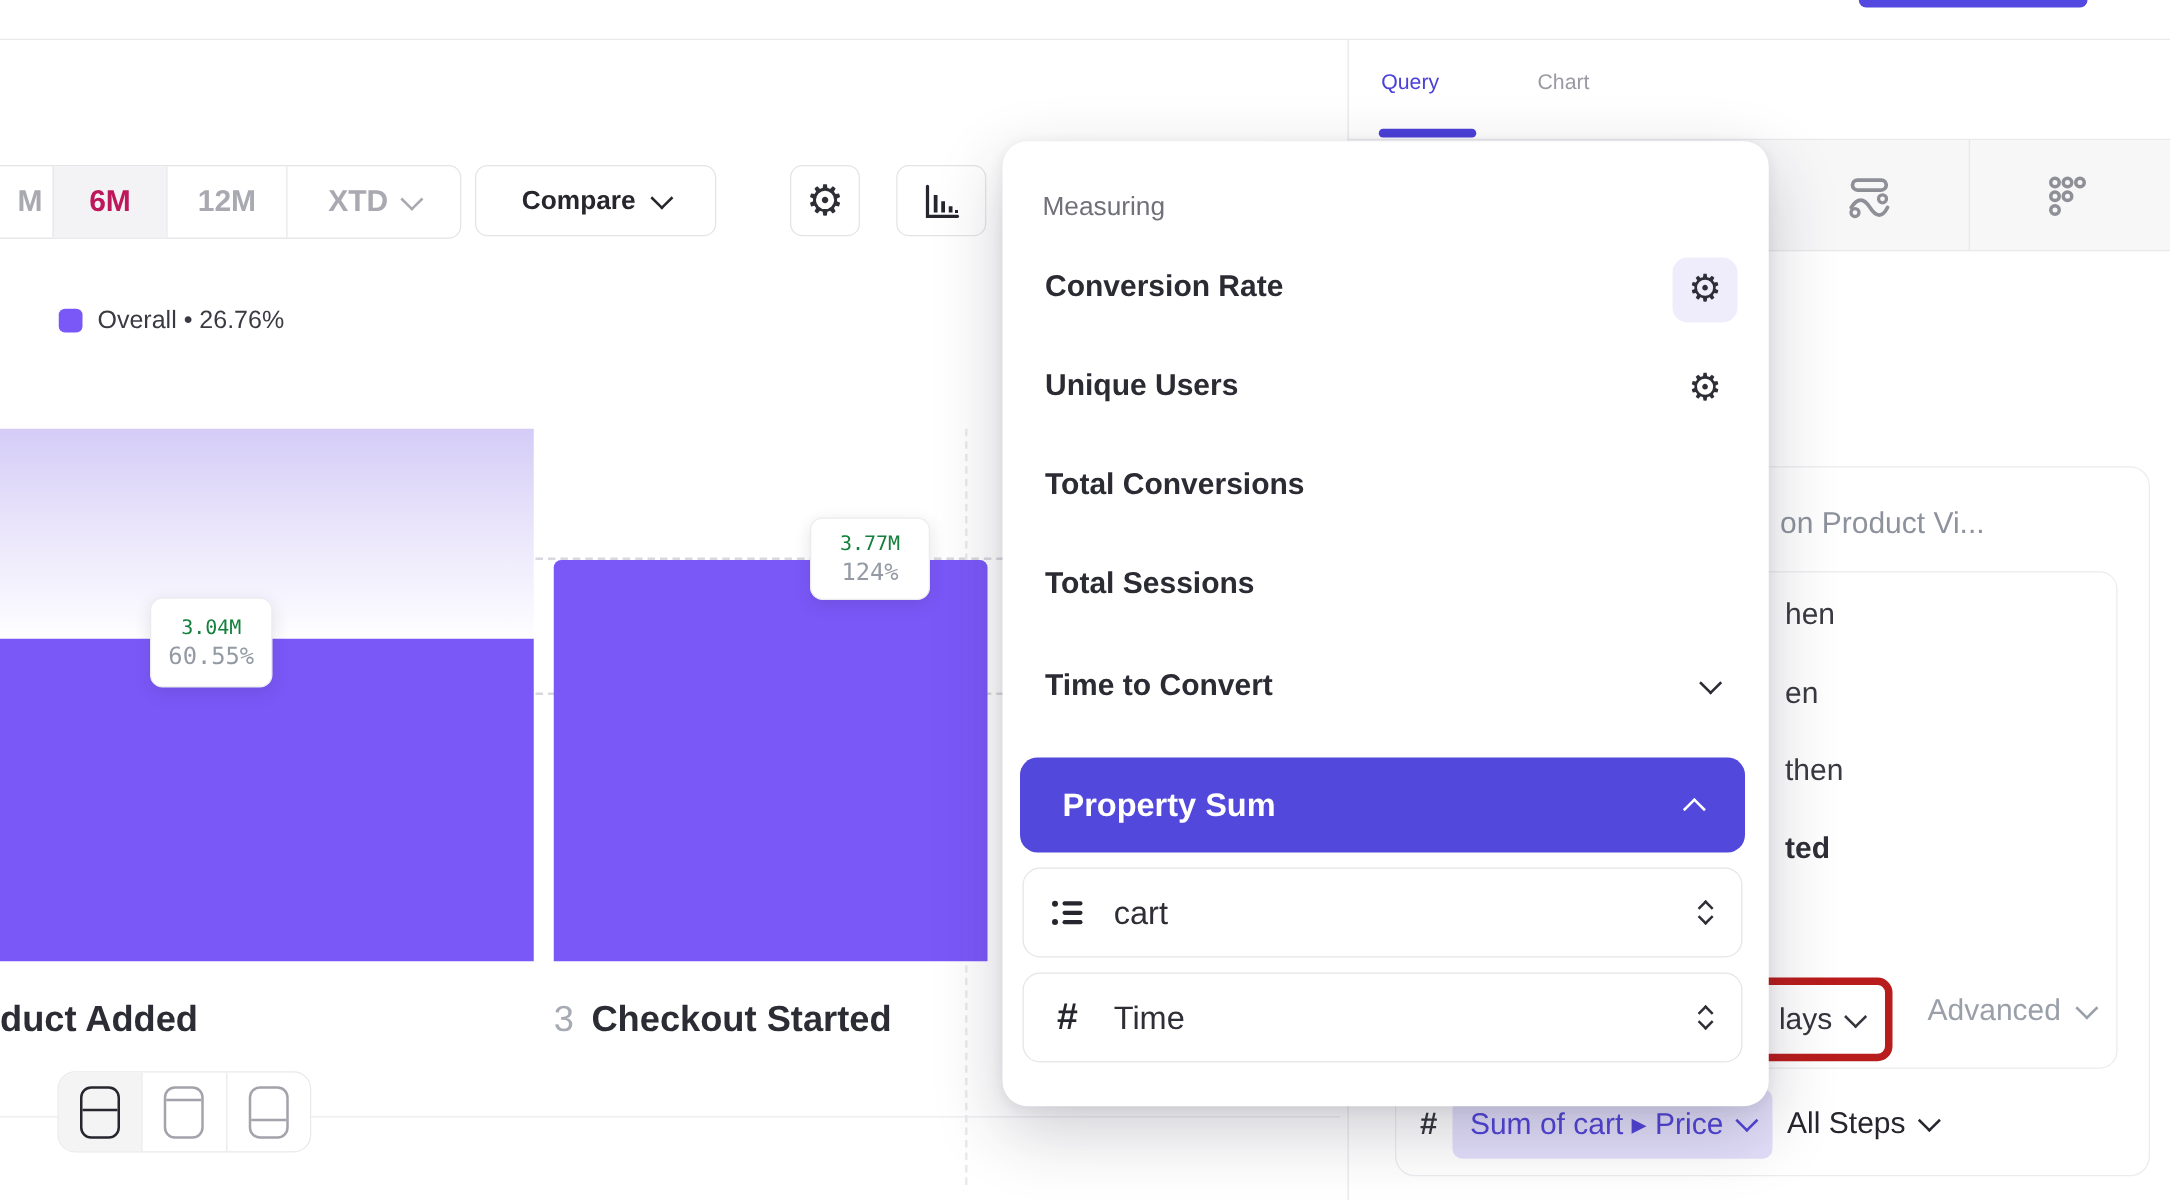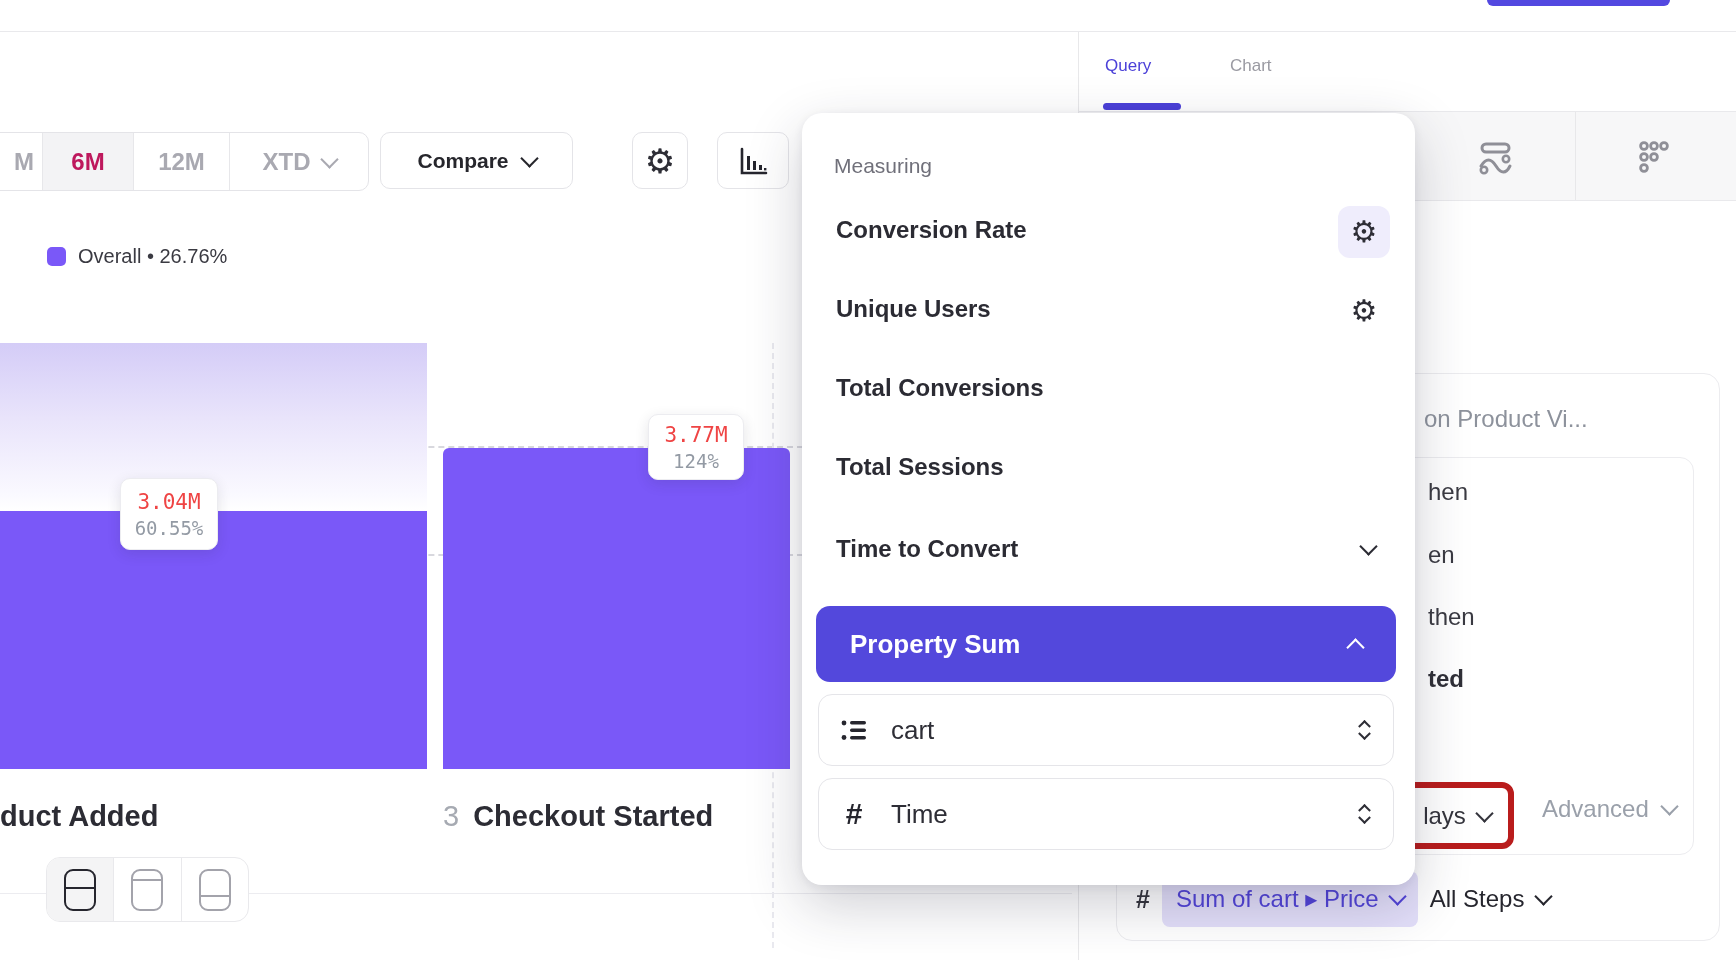--- a/index.html
+++ b/index.html
@@ -31,21 +31,21 @@
   .legend-sq{width:19px;height:19px;border-radius:5px;background:#7a58f8;}
   
   .dash-h{border-top:2px dashed #d8d8de;height:0;}
   .dash-v{border-left:2px dashed #e9e9ef;width:0;}
   .bar-grad{background:linear-gradient(180deg,#d4ccf7 0%,#e9e4fb 45%,#faf9ff 90%,#ffffff 100%);}
   .bar-solid{background:#7a58f8;}
   .tip{background:#fff;border:1px solid #ececf0;border-radius:10px;
        box-shadow:0 4px 14px rgba(30,30,50,.12);display:flex;flex-direction:column;
        align-items:center;justify-content:center;gap:3px;
        font-family:"DejaVu Sans Mono",monospace;}
-  .tip .v{font-size:21px;color:#ef4444;}
+  .tip .v{font-size:16px;color:#15803d;}
   .tip .p{font-size:19px;color:#939aa4;}
   .steplbl{font-size:29px;font-weight:700;color:#2c2c34;white-space:nowrap;}
   .stepnum{font-size:29px;font-weight:400;color:#a6aab2;}
   .sep-line{height:1px;background:#ececf0;}
   
   .ltog{left:46px;top:857px;width:201px;height:63px;background:#fff;border:1px solid #e9e9ec;
         border-radius:14px;display:flex;overflow:hidden;}
   .ltog .cell{flex:1;display:flex;align-items:center;justify-content:center;border-left:1px solid #e9e9ec;}
   .ltog .cell:first-child{border-left:none;background:#f4f4f5;}
   .doc{width:28px;height:38px;border:2.6px solid #a3a3ab;border-radius:9px;position:relative;}

